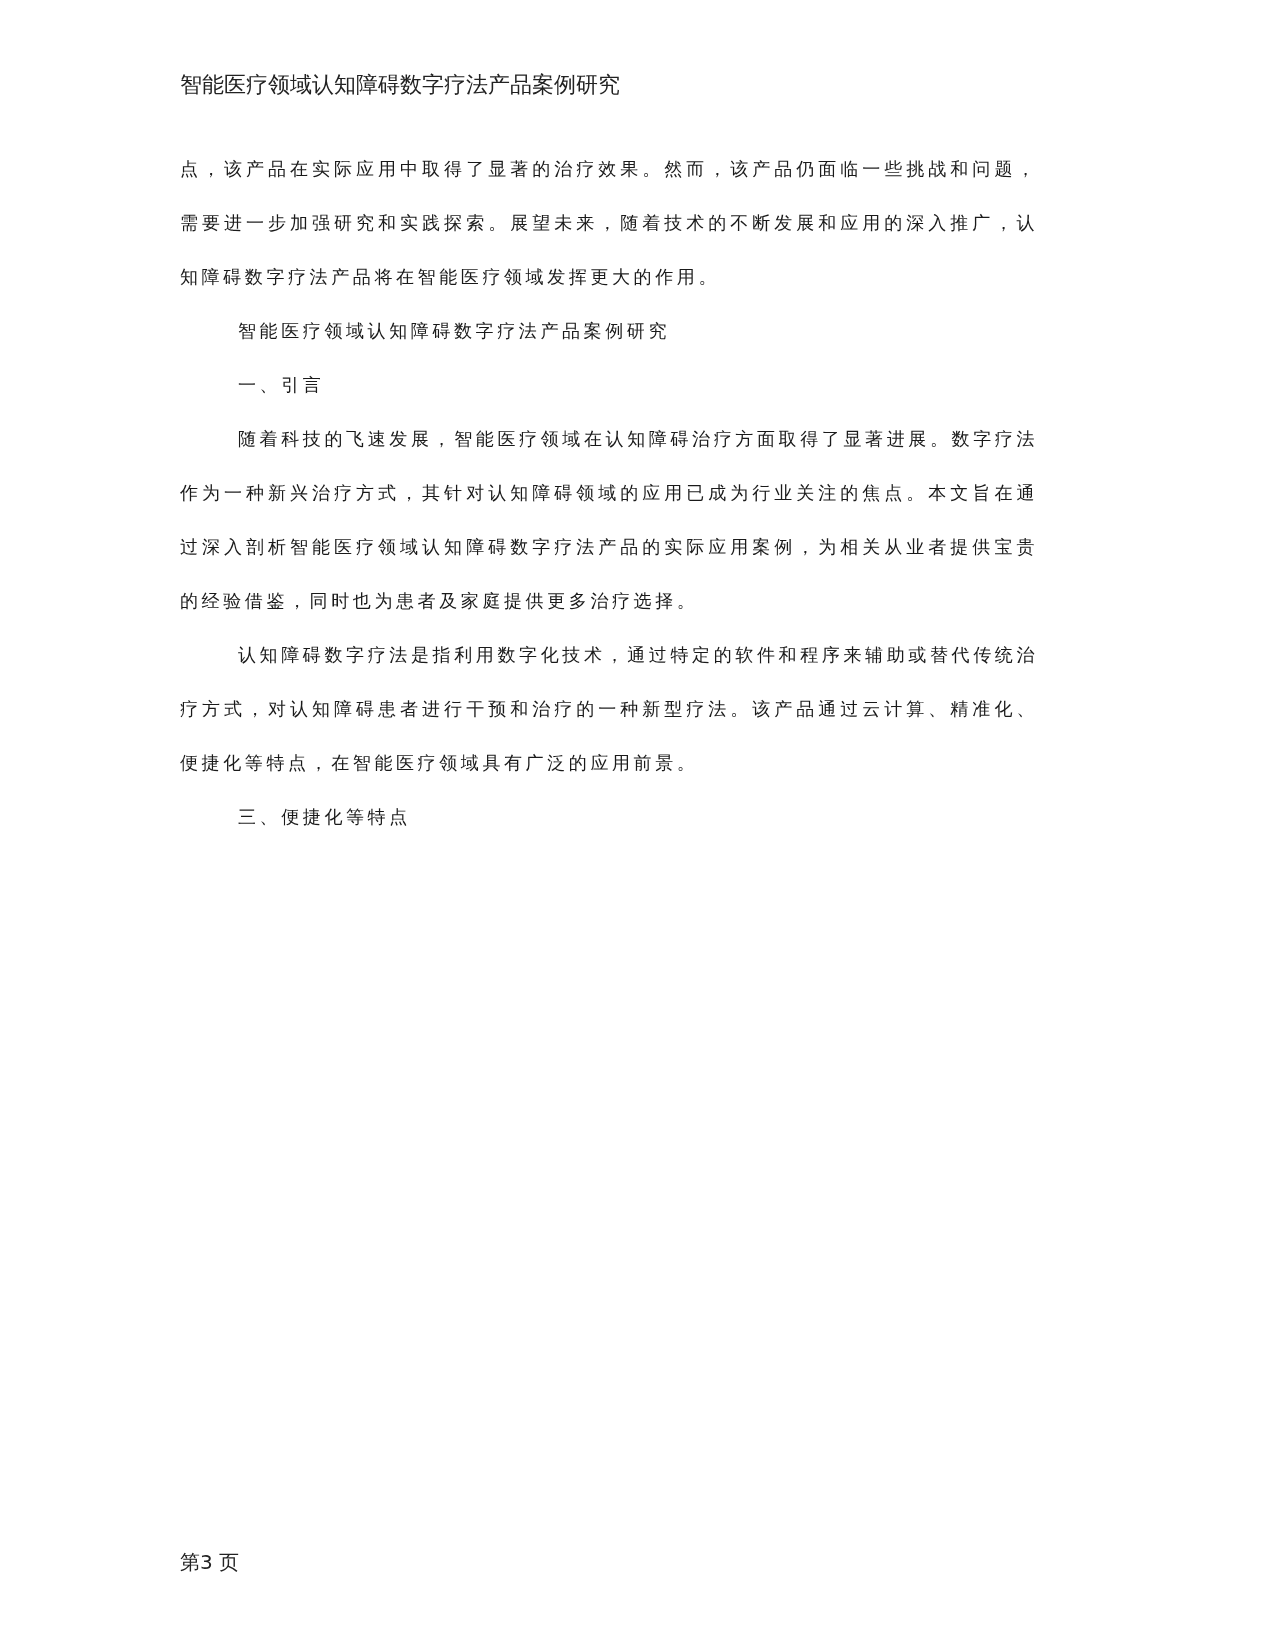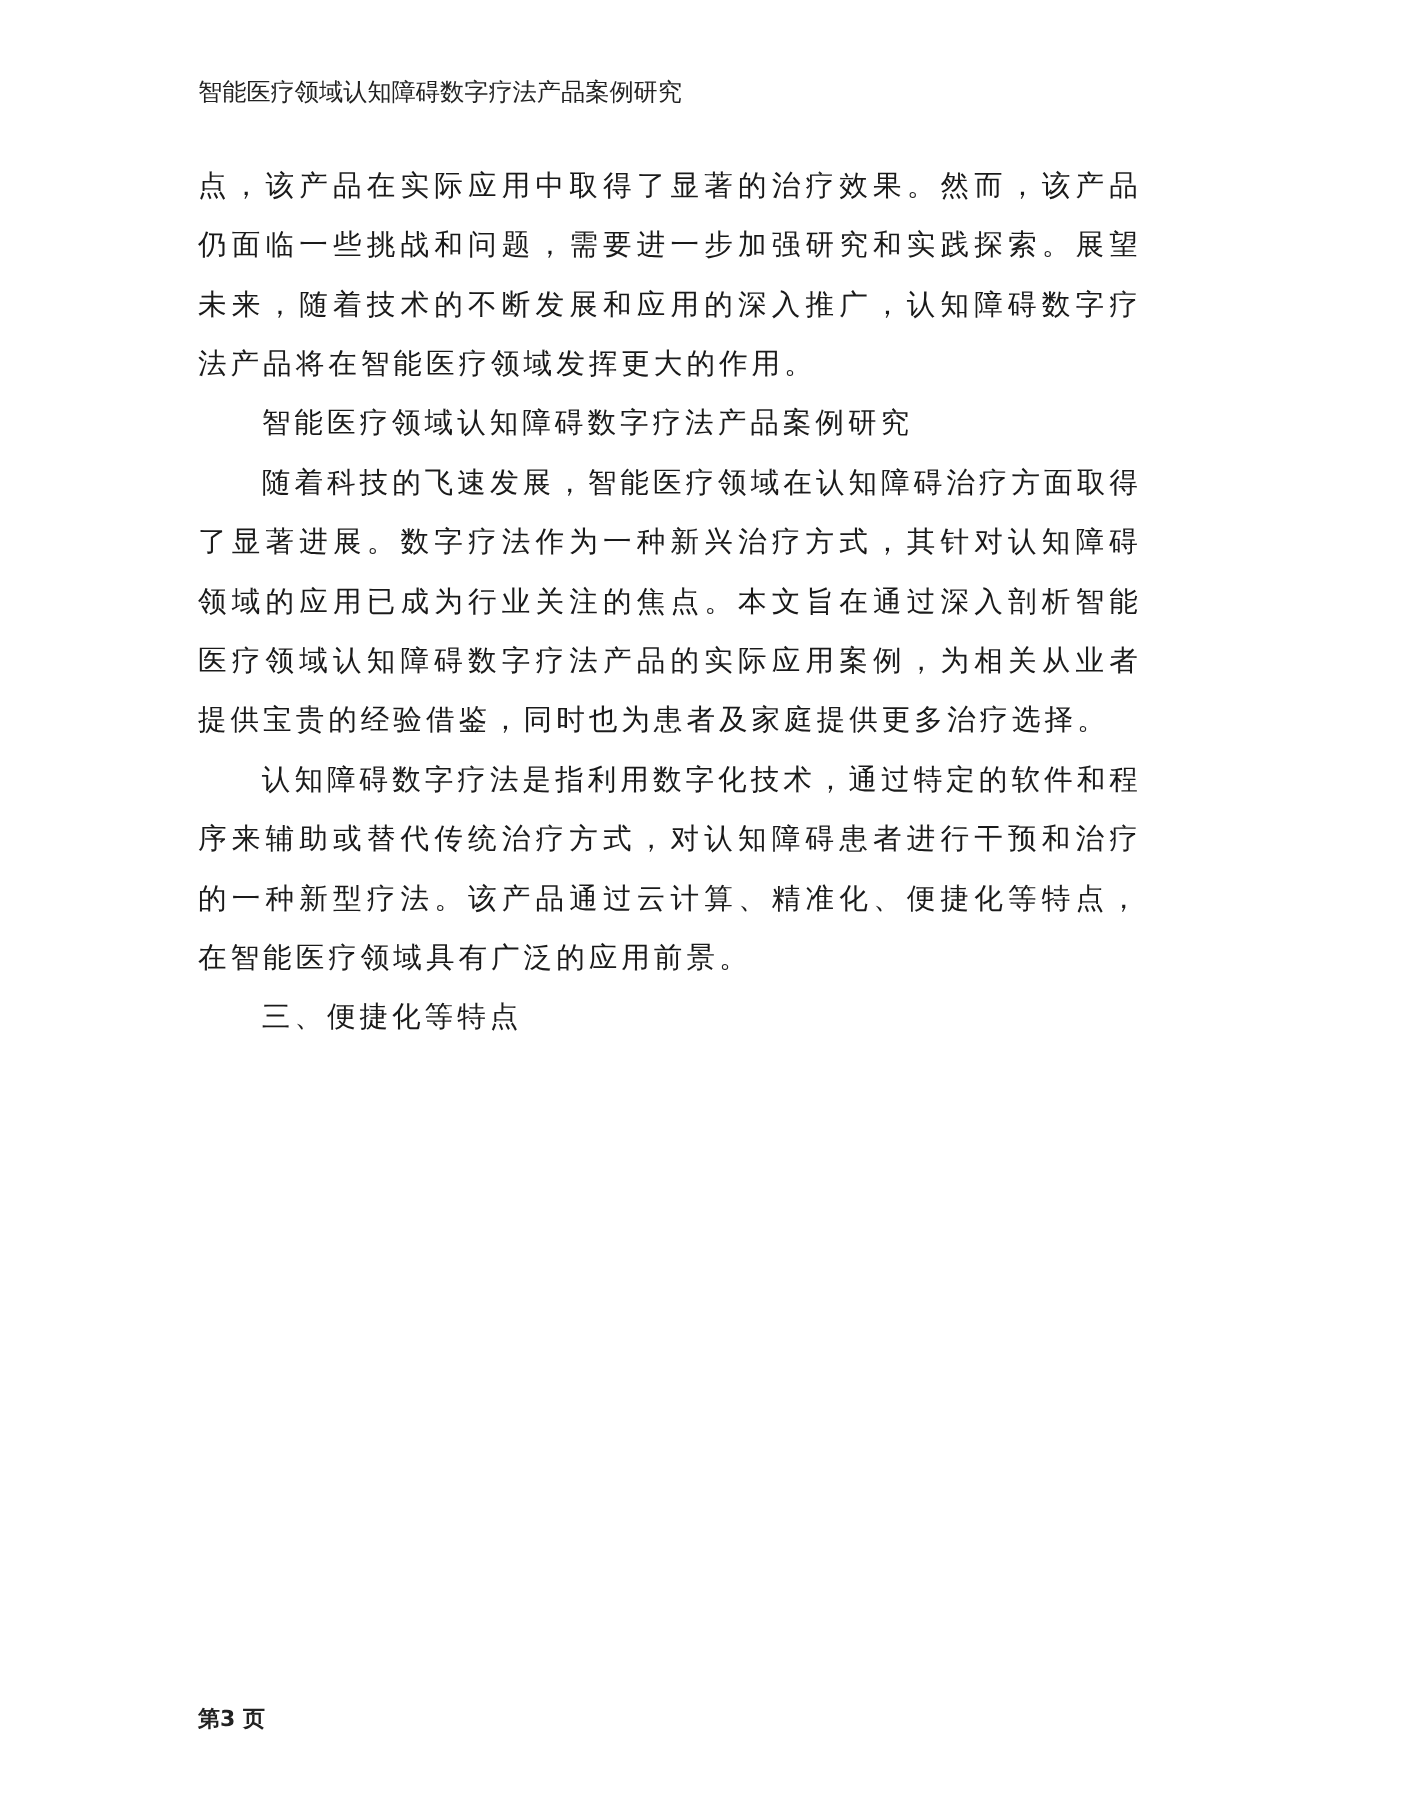--- a/index.html
+++ b/index.html
@@ -29,21 +29,21 @@
       letter-spacing: 0px;
       color: #222;
       line-height: 30px;
       white-space: nowrap;
     }
     .body-text {
       position: absolute;
       left: 180px;
       top: 142px;
       width: 858px;
-      font-size: 26px;
+      font-size: 18px;
       line-height: 54px;
       letter-spacing: 3.6px;
       text-align: justify;
       color: #1a1a1a;
     }
     .body-text p {
       margin: 0;
       padding: 0;
     }
     .body-text p.indent {
@@ -53,35 +53,35 @@
       text-indent: 58px;
     }
     .footer {
       position: absolute;
       left: 180px;
       top: 1549px;
       font-size: 20px;
       line-height: 26px;
       color: #222;
       white-space: nowrap;
-      font-weight: bold;
     }
   </style>
 </head>
 <body>
 
 <div class="page">
 
   <div class="running-header">智能医疗领域认知障碍数字疗法产品案例研究</div>
 
   <div class="body-text">
     <p>点，该产品在实际应用中取得了显著的治疗效果。然而，该产品仍面临一些挑战和问题，需要进一步加强研究和实践探索。展望未来，随着技术的不断发展和应用的深入推广，认知障碍数字疗法产品将在智能医疗领域发挥更大的作用。</p>
 
     <p class="heading">智能医疗领域认知障碍数字疗法产品案例研究</p>
 
+    <p class="heading">一、引言</p>
 
     <p class="indent">随着科技的飞速发展，智能医疗领域在认知障碍治疗方面取得了显著进展。数字疗法作为一种新兴治疗方式，其针对认知障碍领域的应用已成为行业关注的焦点。本文旨在通过深入剖析智能医疗领域认知障碍数字疗法产品的实际应用案例，为相关从业者提供宝贵的经验借鉴，同时也为患者及家庭提供更多治疗选择。</p>
 
 
     <p class="indent">认知障碍数字疗法是指利用数字化技术，通过特定的软件和程序来辅助或替代传统治疗方式，对认知障碍患者进行干预和治疗的一种新型疗法。该产品通过云计算、精准化、便捷化等特点，在智能医疗领域具有广泛的应用前景。</p>
 
     <p class="heading">三、便捷化等特点</p>
 
 
 

